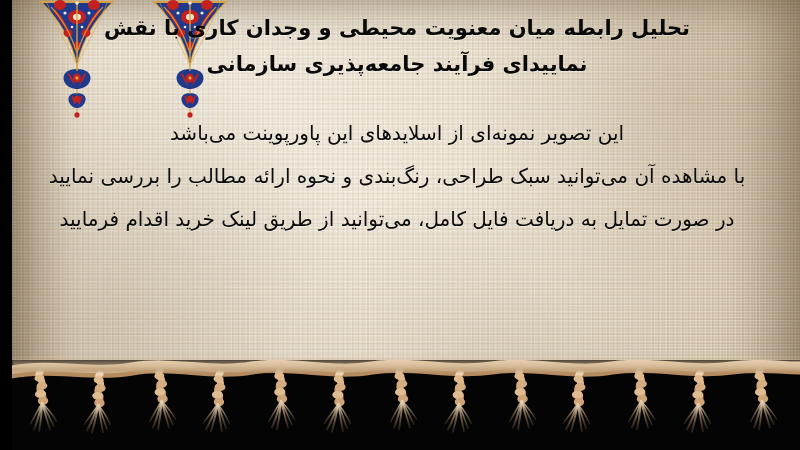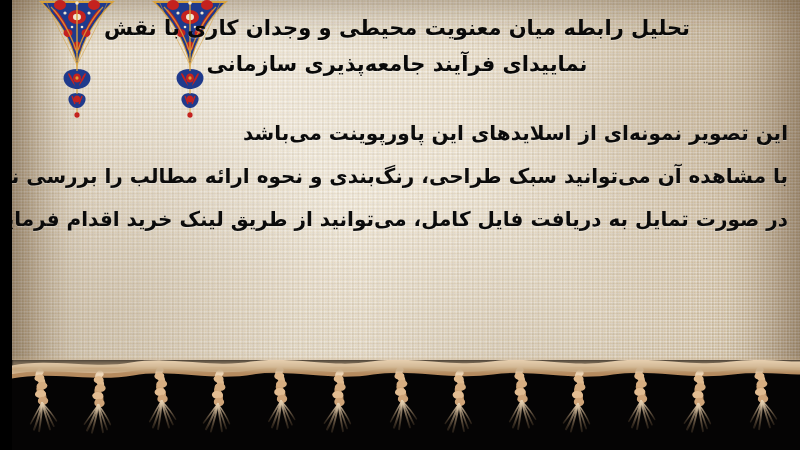--- a/index.html
+++ b/index.html
@@ -126,26 +126,25 @@
   .body-block {
     position: absolute;
     top: 112px;
     right: 12px;
     width: 782px;
     text-align: center;
   }
   .body-line {
     color: #0b0b0b;
     font-size: 20px;
-    font-weight: bold;
+    font-weight: normal;
     line-height: 43px;
     letter-spacing: 0.1px;
     text-shadow: 0 1px 0 rgba(255,255,255,0.28);
     white-space: nowrap;
-    text-align: right;
   }
 
   
   .fringe {
     position: absolute;
     left: 0;
     bottom: 0;
     width: 800px;
     height: 90px;
   }

